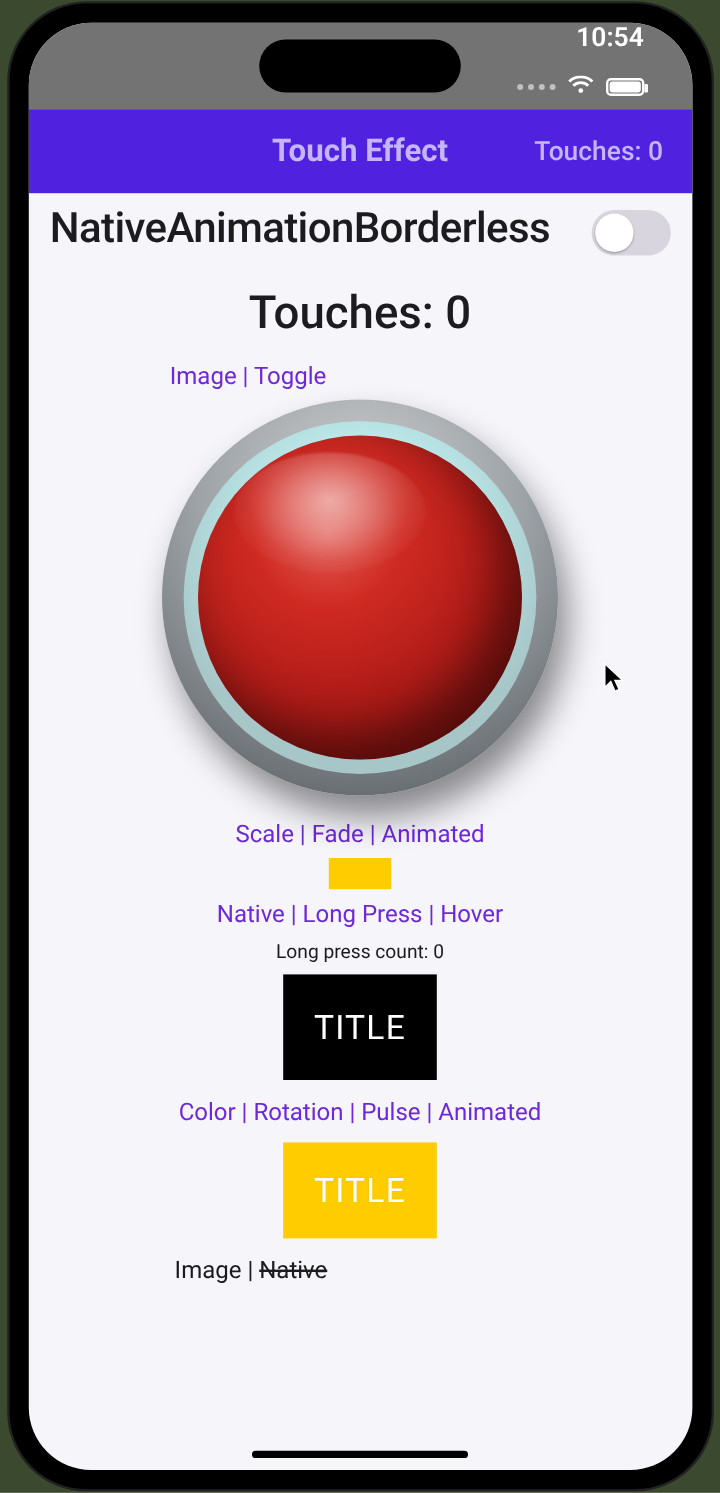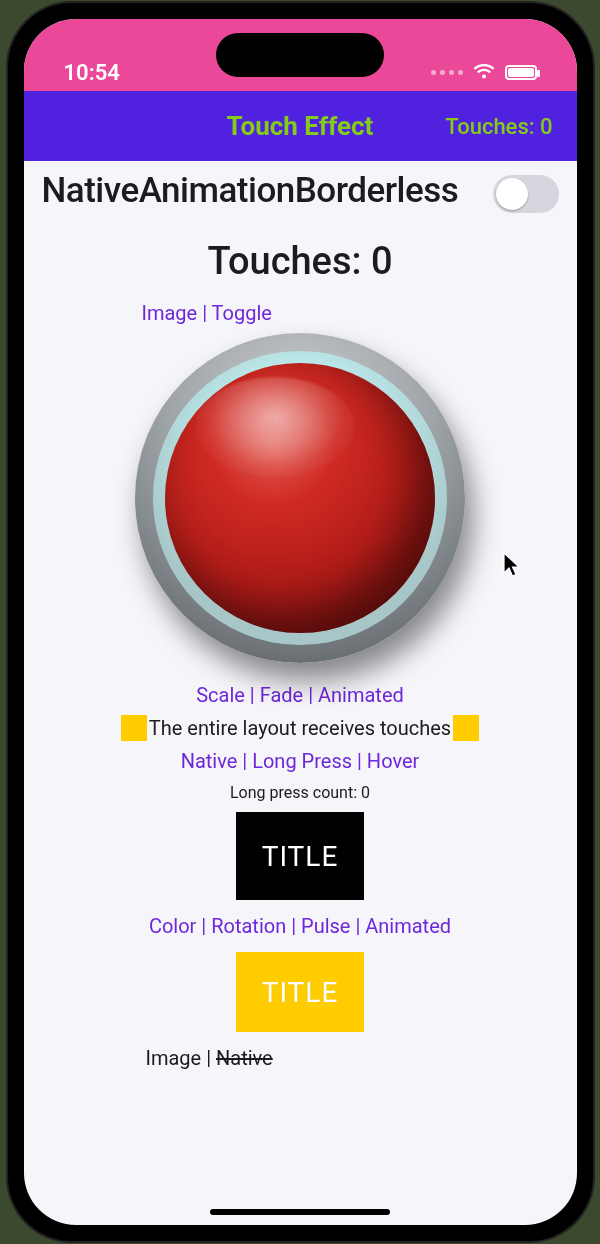--- a/index.html
+++ b/index.html
@@ -30,40 +30,41 @@
     transform: translateX(-50%);
     width: 168px; height: 44px;
     background: #000;
     border-radius: 28px;
     z-index: 50;
   }
 
   
   .statusbar {
     height: 72px;
-    background: #ec4899;
+    background: #737373;
     color: #fff;
     display: flex;
     align-items: flex-end;
     justify-content: space-between;
     padding: 0 40px 6px 40px;
     font-size: 22px;
     font-weight: 600;
+    flex-direction: column;
   }
   .status-right { display:flex; align-items:center; gap:10px; }
   .dots { display:flex; gap:4px; opacity:.55; }
   .dots span { width:5px; height:5px; border-radius:50%; background:#fff; }
   .wifi, .battery { display:inline-block; }
   .battery { width:32px; height:15px; border:2px solid #fff; border-radius:4px; position:relative; }
   .battery::after { content:""; position:absolute; right:-5px; top:3px; width:3px; height:7px; background:#fff; border-radius:1px; }
   .battery .fill { position:absolute; left:1px; top:1px; bottom:1px; right:1px; background:#fff; border-radius:2px; }
 
   .appbar {
     background: #5022e0;
-    color:#84cc16;
+    color:#c4b5fd;
     height: 70px;
     display:flex;
     align-items:center;
     justify-content:center;
     position:relative;
     font-size:26px;
     font-weight:700;
   }
   .appbar .touch-counter {
     position:absolute; right:24px;
@@ -216,21 +217,20 @@
           <div class="inner-ring"></div>
           <div class="dome"></div>
           <div class="gloss"></div>
         </div>
       </div>
 
       <div class="section-label center" style="margin-left:0;">Scale | Fade | Animated</div>
 
       <div class="touch-row">
         <span class="chip"></span>
-        <span class="txt">The entire layout receives touches</span>
         <span class="chip"></span>
       </div>
 
       <div class="section-label center">Native | Long Press | Hover</div>
 
       <div class="longpress">Long press count: 0</div>
 
       <div class="tile-row">
         <div class="tile black">
           <span>TITLE</span>

